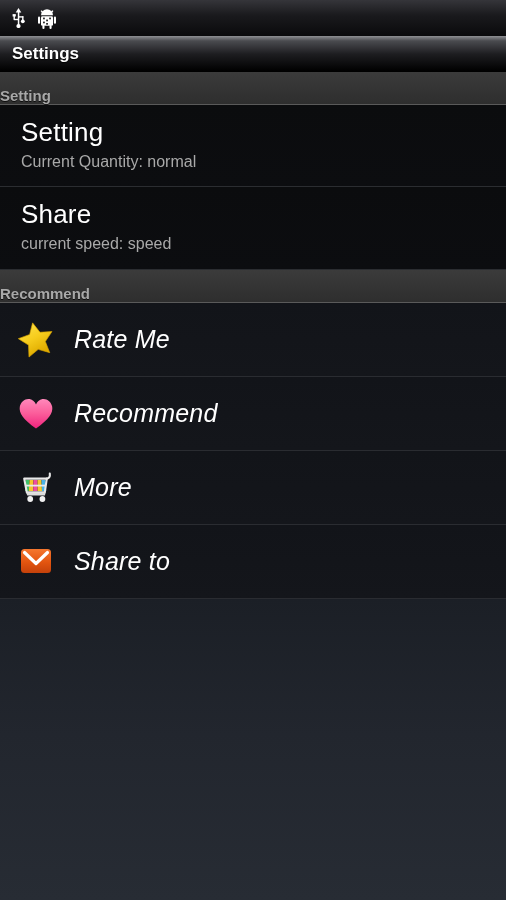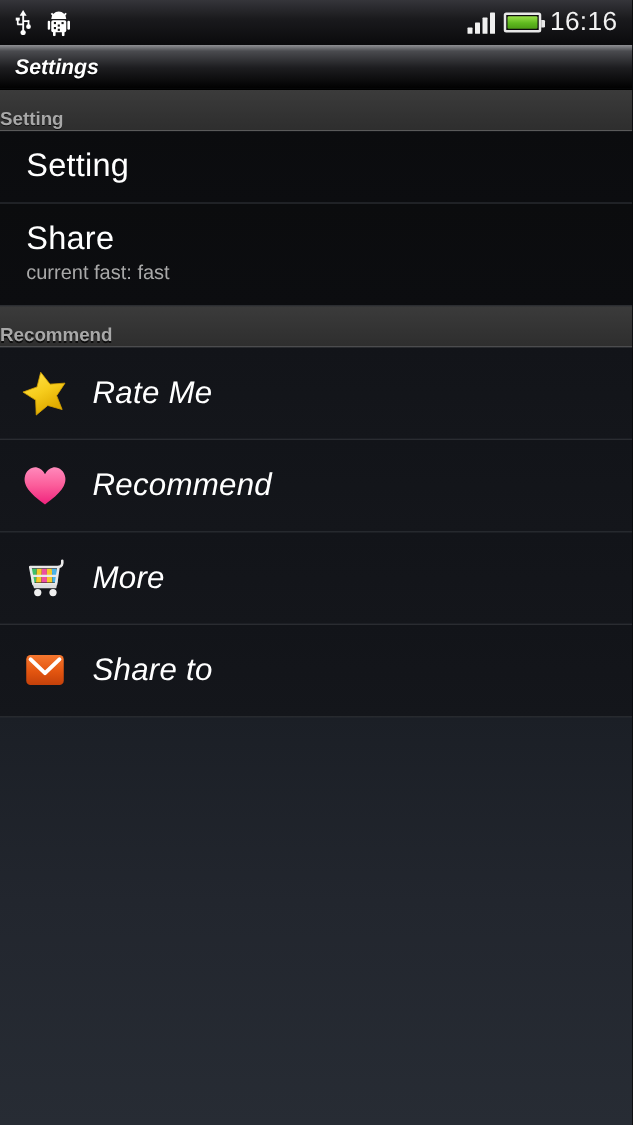--- a/index.html
+++ b/index.html
@@ -61,21 +61,20 @@
   #titlebar {
     height:36px; width:100%;
     background:linear-gradient(180deg,#8f9094 0%,#4a4b4f 14%,#1d1d20 52%,#000 100%);
     display:flex; align-items:center;
     padding-left:12px;
     border-bottom:1px solid #000;
   }
   #titlebar .title {
     color:#ffffff; font-size:17px; font-weight:bold;
     text-shadow:0 1px 1px rgba(0,0,0,.9);
-    font-style:italic;
   }
 
   
   #list { width:100%; background:transparent; }
 
   .section-header {
     height:33px; width:100%;
     background:linear-gradient(180deg,#3b3b3b 0%,#333333 60%,#2e2e2e 100%);
     border-bottom:1px solid #5a5a5a;
     display:flex; align-items:flex-end;
@@ -164,51 +163,40 @@
             <rect x="5.1" y="9.6" width="1.7" height="1.7"></rect>
             <rect x="8.2" y="11.6" width="1.7" height="1.7"></rect>
             <rect x="5.1" y="13.6" width="1.7" height="1.7"></rect>
             <rect x="11.2" y="9.6" width="1.7" height="1.7"></rect>
             <rect x="8.2" y="15.0" width="1.7" height="1.7"></rect>
           </g>
         </svg>
       </span>
     </div>
 
-    <div class="sb-right">
-      <span class="signal">
-        <i></i>
-          <i></i>
-          <i></i>
-          <i></i>
-      </span>
-      <span class="battery">
-          <span></span>
-        </span>
-      <span class="sb-time">16:16</span>
-    </div>
   </div>
 
   <div id="titlebar">
     <span class="title">Settings</span>
   </div>
 
   <div id="list">
 
     <div class="section-header">
       <span>Setting</span>
     </div>
 
     <div class="pref-row">
       <span class="pref-title">Setting</span>
+      <span class="pref-summary">Current Quantity: normal</span>
     </div>
 
     <div class="pref-row">
       <span class="pref-title">Share</span>
-      <span class="pref-summary">current fast: fast</span>
+      <span class="pref-summary">current speed: speed</span>
     </div>
 
     <div class="section-header">
       <span>Recommend</span>
     </div>
 
     <div class="icon-row">
       <span class="row-icon">
         <svg class="icon-svg" width="40" height="40" viewBox="0 0 40 40">
           <defs>

